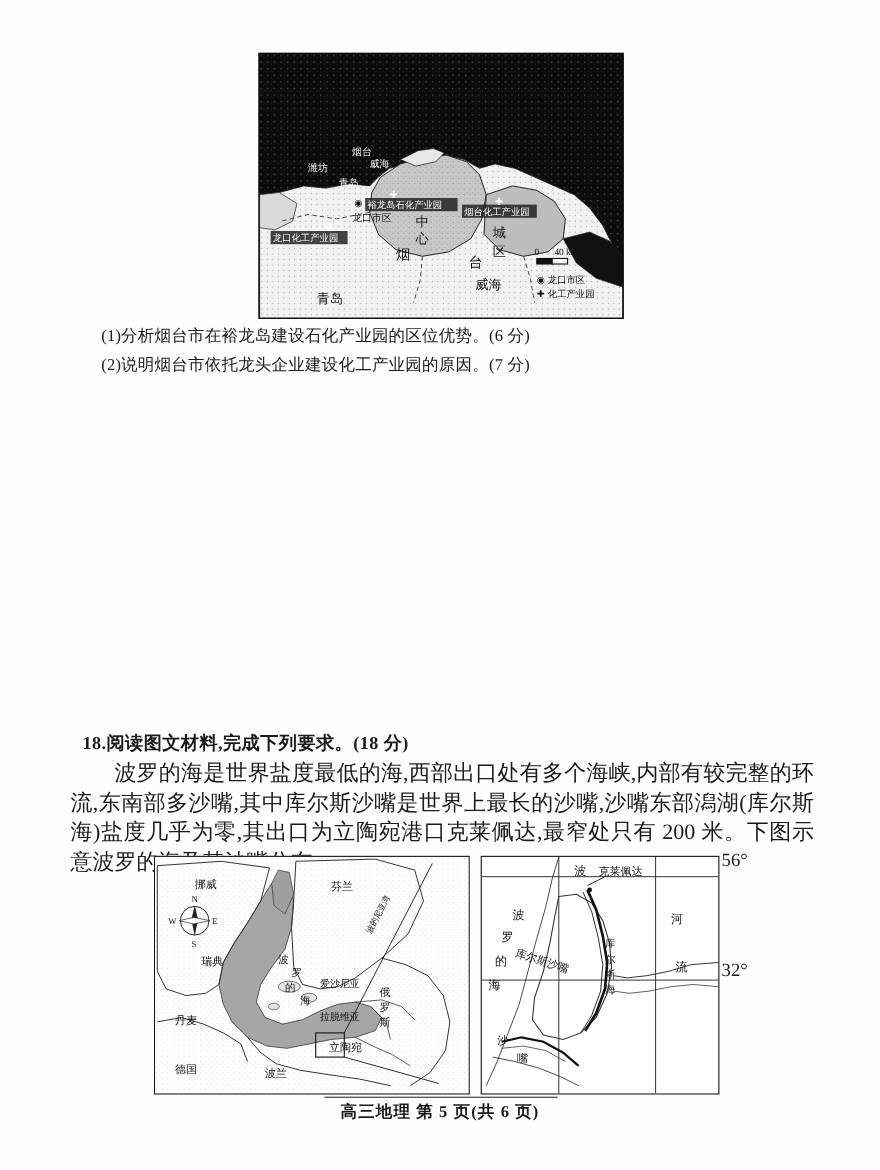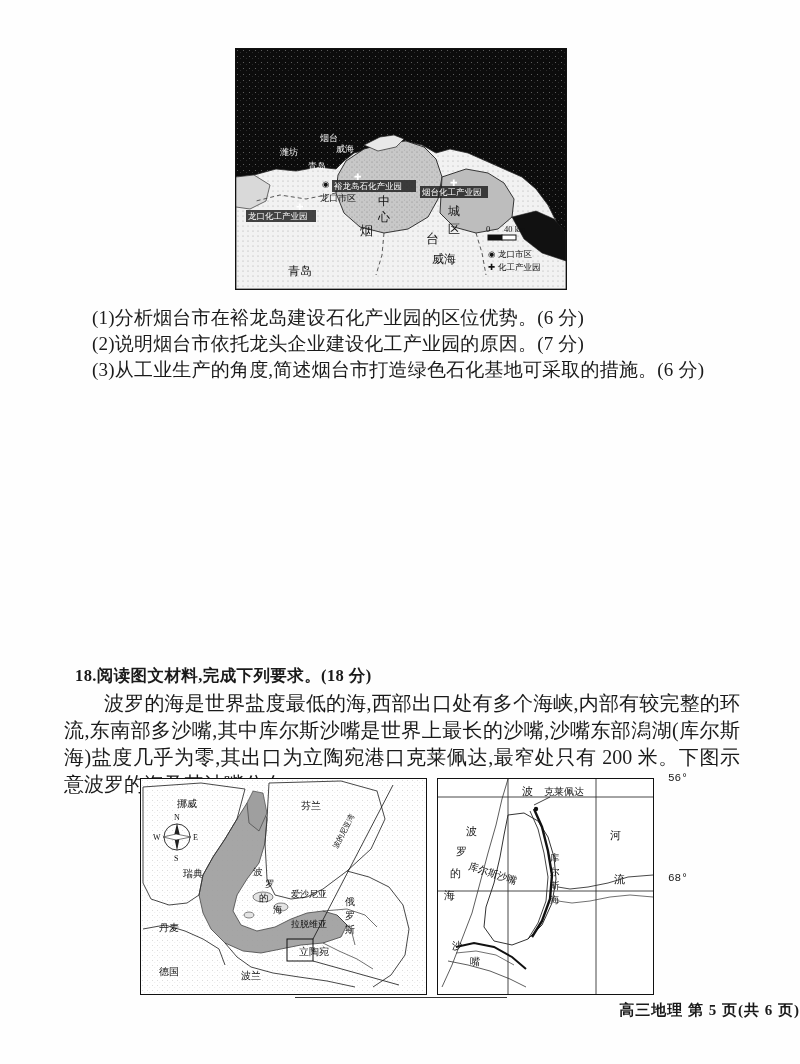--- a/index.html
+++ b/index.html
@@ -33,23 +33,23 @@
     border: 1px solid #111;
     background: #0c0c0c;
     overflow: hidden;
   }
   .map1-svg { display: block; }
 
   
   .qlist {
     position: absolute;
     left: 92px;
-    top: 305px;
+    top: 293px;
     width: 640px;
-    font-size: 19px;
+    font-size: 15px;
     line-height: 26px;
     font-family: "Liberation Serif", serif;
   }
   .qlist .qline {
     white-space: nowrap;
     letter-spacing: 0.2px;
   }
 
   
   .sec18-head {
@@ -89,34 +89,33 @@
     left: 437px;
     top: 778px;
     width: 215px;
     height: 215px;
     border: 1px solid #111;
     overflow: hidden;
     background: #fff;
   }
   .lat-label {
     position: absolute;
-    font-size: 11px;
-    font-family: Liberation Mono, monospace;
-    margin-left: 12px;
+    font-size: 17px;
+    font-family: Liberation Serif, serif;
   }
   .lat56 { left: 656px; top: 772px; }
   .lat55 { left: 656px; top: 872px; }
 
   
   .footer {
     position: absolute;
     left: 0;
     top: 1001px;
     width: 800px;
-    text-align: right;
+    text-align: center;
     font-size: 15px;
     font-weight: bold;
     letter-spacing: 1px;
   }
   .footer-rule {
     position: absolute;
     left: 295px;
     top: 997px;
     width: 212px;
     border-top: 1px solid #333;
@@ -220,21 +219,20 @@
         <text x="262" y="208" font-size="8.5" fill="#111">龙口市区</text>
         <text x="252" y="221" font-size="8.5" fill="#111">✚</text>
         <text x="262" y="221" font-size="8.5" fill="#111">化工产业园</text>
       </g>
     </svg>
   </div>
 
   <div class="qlist">
     <div class="qline">(1)分析烟台市在裕龙岛建设石化产业园的区位优势。(6 分)</div>
     <div class="qline">(2)说明烟台市依托龙头企业建设化工产业园的原因。(7 分)</div>
-    <div class="qline">(3)从工业生产的角度,简述烟台市打造绿色石化基地可采取的措施。(6 分)</div>
   </div>
 
   <div class="sec18-head">18.阅读图文材料,完成下列要求。(18 分)</div>
   <div class="sec18-body">波罗的海是世界盐度最低的海,西部出口处有多个海峡,内部有较完整的环流,东南部多沙嘴,其中库尔斯沙嘴是世界上最长的沙嘴,沙嘴东部潟湖(库尔斯海)盐度几乎为零,其出口为立陶宛港口克莱佩达,最窄处只有 200 米。下图示意波罗的海及其沙嘴分布。</div>
 
   <div class="map2-wrap">
     <svg width="285" height="215" viewBox="0 0 285 215">
       <defs>
         <pattern id="bspeck" width="5" height="5" patternUnits="userSpaceOnUse">
           <rect width="5" height="5" fill="#ffffff"></rect>
@@ -349,18 +347,18 @@
 
       <text x="172" y="60" font-size="11" fill="#111">河</text>
       <text x="176" y="104" font-size="11" fill="#111">流</text>
 
       <text x="14" y="170" font-size="10" fill="#111">沙</text>
       <text x="32" y="186" font-size="10" fill="#111">嘴</text>
     </svg>
   </div>
 
   <div class="lat-label lat56">56°</div>
-  <div class="lat-label lat55">68°</div>
+  <div class="lat-label lat55">32°</div>
 
   <div class="footer-rule"></div>
   <div class="footer">高三地理  第 5 页(共 6 页)</div>
 
 </div>
 
 </body></html>

